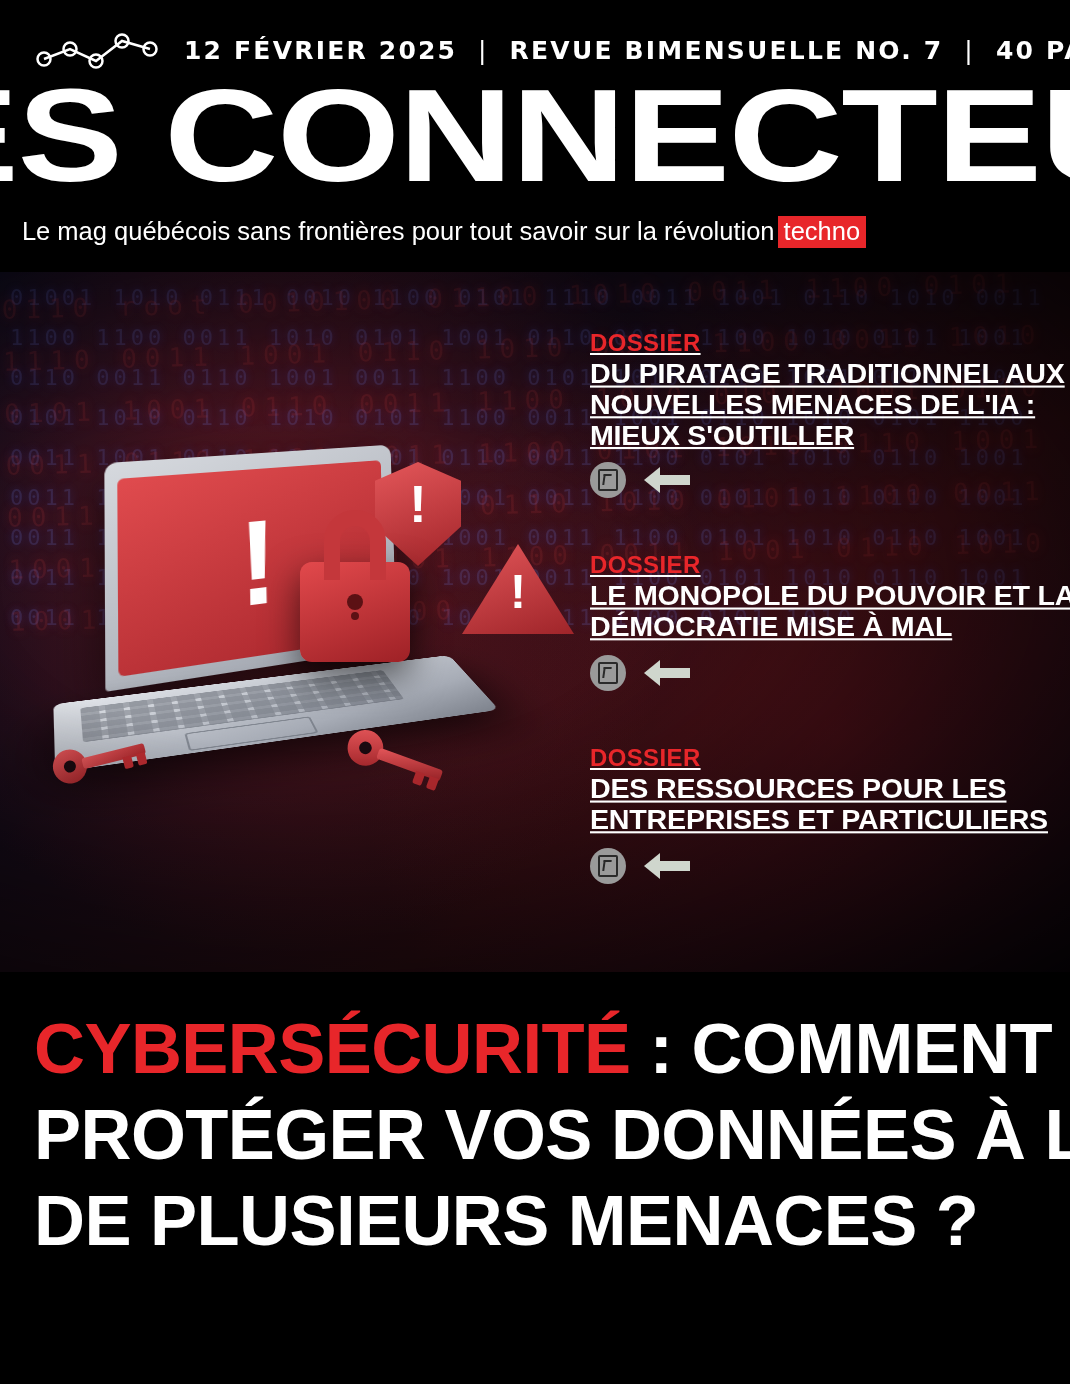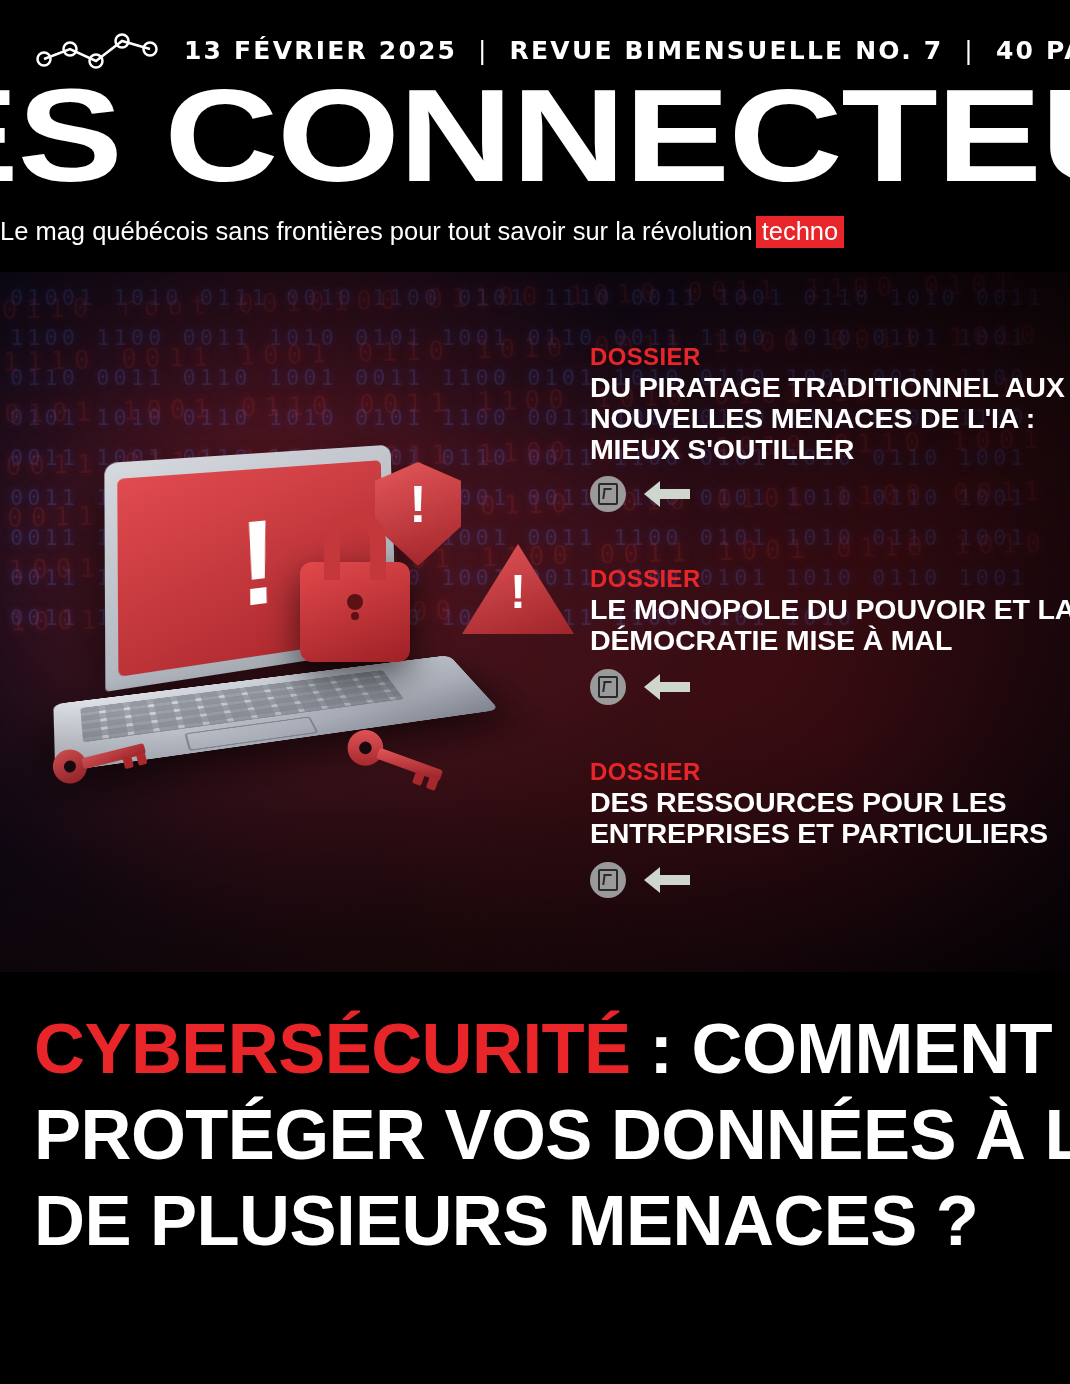--- a/index.html
+++ b/index.html
@@ -79,20 +79,21 @@
     color: #ffffff;
     transform: scaleX(1.34) scaleY(1.12);
     transform-origin: center top;
     white-space: nowrap;
   }
   .tagline-row {
     position: absolute;
     bottom: 26px;
     left: 0;
     width: 888px;
+    text-align: center;
     font-size: 25.5px;
     line-height: 30px;
     color: #ffffff;
     white-space: nowrap;
   }
   .tagline-row .hl {
     background: #e8262a;
     color: #ffffff;
     padding: 1px 6px 3px 6px;
     margin-left: 3px;
@@ -308,22 +309,23 @@
     background: #b82b30;
     border-radius: 0 0 2px 2px;
   }
   .key1 { left: 52px; top: 470px; transform: rotate(-14deg); }
   .key2 { left: 348px; top: 470px; transform: rotate(20deg) scale(1.05); }
 
   
   .teasers {
     position: absolute;
     left: 590px;
-    top: 344px;
+    top: 330px;
     width: 452px;
+    text-decoration: underline;
   }
   .teaser { margin-bottom: 54px; }
   .teaser-kicker {
     font-family: "Liberation Sans", sans-serif;
     font-weight: 700;
     font-size: 23px;
     letter-spacing: 0.4px;
     color: #e8262a;
     transform: scaleX(1.04);
     transform-origin: left center;
@@ -426,21 +428,21 @@
     <div class="kicker-row">
       <svg class="logo-mark" viewBox="0 0 132 42">
         <polyline points="10,30 36,20 62,32 88,12 116,20" fill="none" stroke="#ffffff" stroke-width="2.5"></polyline>
         <circle cx="10" cy="30" r="6.5" fill="none" stroke="#ffffff" stroke-width="2.5"></circle>
         <circle cx="36" cy="20" r="6.5" fill="none" stroke="#ffffff" stroke-width="2.5"></circle>
         <circle cx="62" cy="32" r="6.5" fill="none" stroke="#ffffff" stroke-width="2.5"></circle>
         <circle cx="88" cy="12" r="6.5" fill="none" stroke="#ffffff" stroke-width="2.5"></circle>
         <circle cx="116" cy="20" r="6.5" fill="none" stroke="#ffffff" stroke-width="2.5"></circle>
       </svg>
       <div class="kicker-text">
-        <span>13 FÉVRIER 2025</span>
+        <span>12 FÉVRIER 2025</span>
         <span class="sep">|</span>
         <span>REVUE BIMENSUELLE NO. 7</span>
         <span class="sep">|</span>
         <span>40 PAGES</span>
       </div>
     </div>
 
     <div class="title-wrap">
       <span class="main-title">LES CONNECTEURS</span>
     </div>

